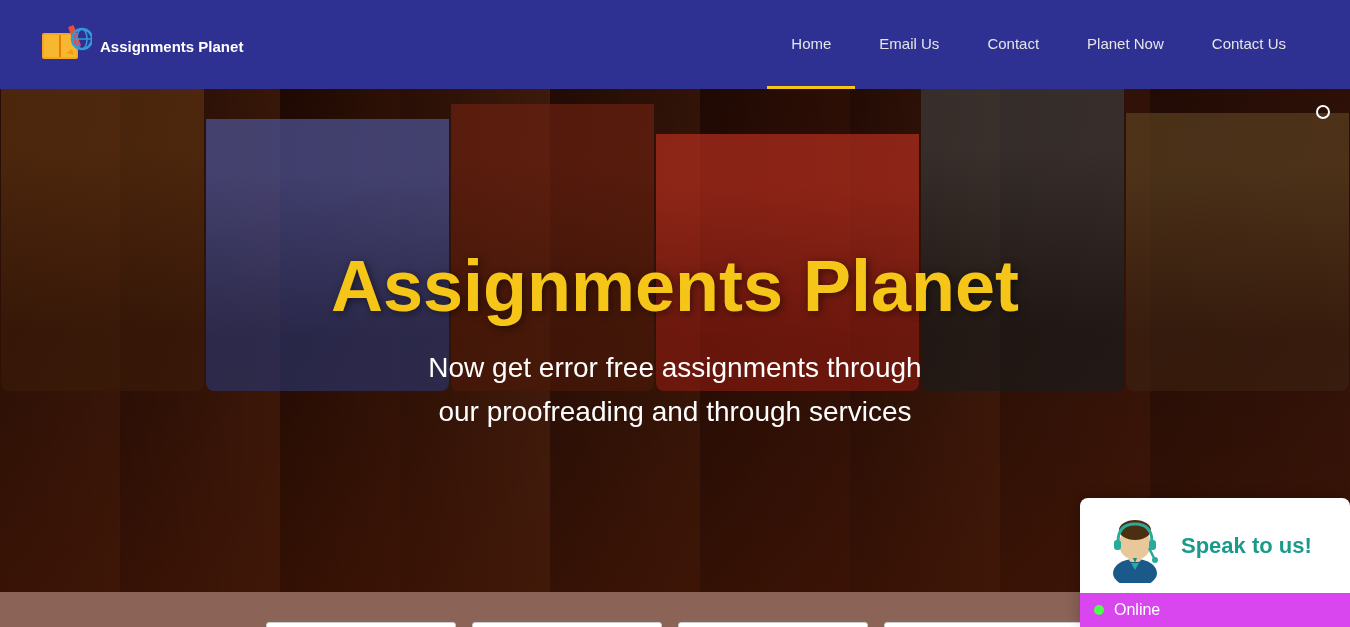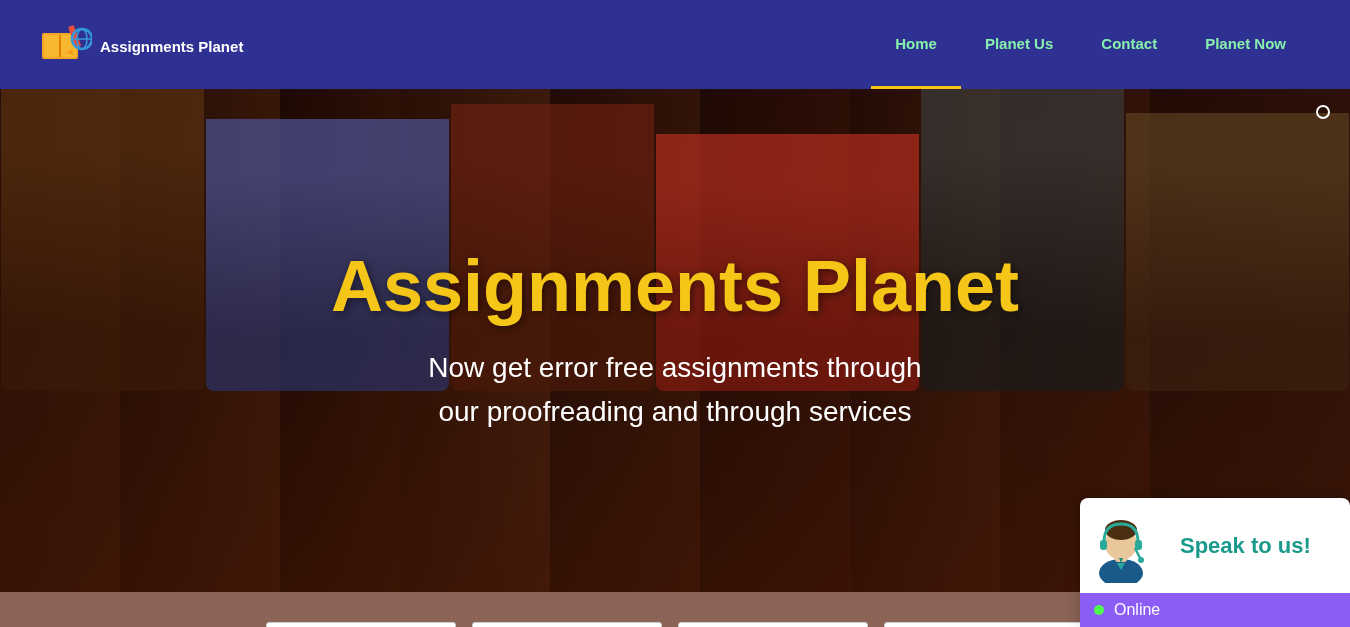--- a/index.html
+++ b/index.html
@@ -31,32 +31,31 @@
       margin-top: 4px;
       line-height: 1.2;
       text-align: center;
     }
     nav {
       display: flex;
       align-items: center;
       gap: 0;
     }
     .nav-item {
-      color: #86efac;
+      color: #e5e5e5;
       font-size: 15px;
       padding: 16px 24px;
       cursor: pointer;
       height: 89px;
       display: flex;
       align-items: center;
       text-decoration: none;
       white-space: nowrap;
       border-bottom: 3px solid transparent;
       transition: border-color 0.2s;
-      font-weight: bold;
     }
     .nav-item.active {
       border-bottom: 3px solid #f5c518;
     }
 
     
     .hero {
       position: relative;
       height: 503px;
       overflow: hidden;
@@ -169,30 +168,30 @@
       width: 270px;
       background: white;
       border-radius: 8px 8px 0 0;
       box-shadow: -2px -2px 12px rgba(0,0,0,0.2);
       overflow: hidden;
       z-index: 1000;
     }
     .chat-header {
       display: flex;
       align-items: center;
-      gap: 24px;
-      padding: 10px 6px;
+      gap: 11px;
+      padding: 10px 20px;
     }
     .chat-speak-text {
       font-size: 22px;
       font-weight: bold;
       color: #1a9a8a;
     }
     .chat-body {
-      background: #8b5cf6;
+      background: #d946ef;
       padding: 8px 14px;
       display: flex;
       align-items: center;
       gap: 10px;
     }
     .chat-online-dot {
       width: 10px;
       height: 10px;
       background: #4cff4c;
       border-radius: 50%;
@@ -223,23 +222,24 @@
         <ellipse cx="42" cy="14" rx="5" ry="10" fill="none" stroke="#3498db" stroke-width="1.5"></ellipse>
         <line x1="32" y1="14" x2="52" y2="14" stroke="#3498db" stroke-width="1.5"></line>
       </svg>
     </div>
     <div>
       <div class="logo-text">Assignments Planet</div>
     </div>
   </div>
   <nav>
     <a class="nav-item active">Home</a>
-    <a class="nav-item">Planet Us</a>
+    <a class="nav-item">Email Us</a>
     <a class="nav-item">Contact</a>
     <a class="nav-item">Planet Now</a>
+    <a class="nav-item">Contact Us</a>
   </nav>
 </header>
 
 <section class="hero">
   <div class="hero-image-sim"></div>
 
   <div style="position:absolute;top:0;left:0;right:0;bottom:0;background:
     linear-gradient(to bottom, rgba(20,8,2,0.3) 0%, rgba(40,15,5,0.4) 50%, rgba(60,20,5,0.65) 100%);
     "></div>
 

